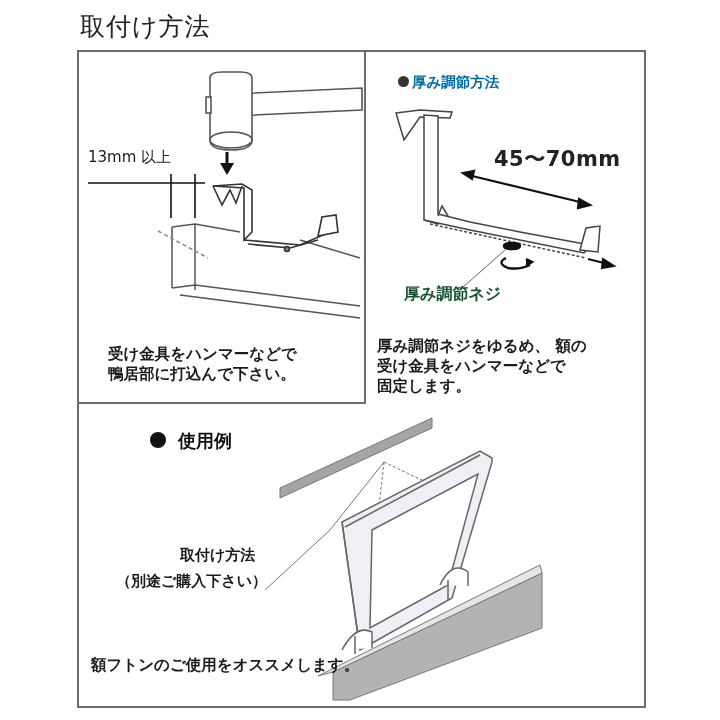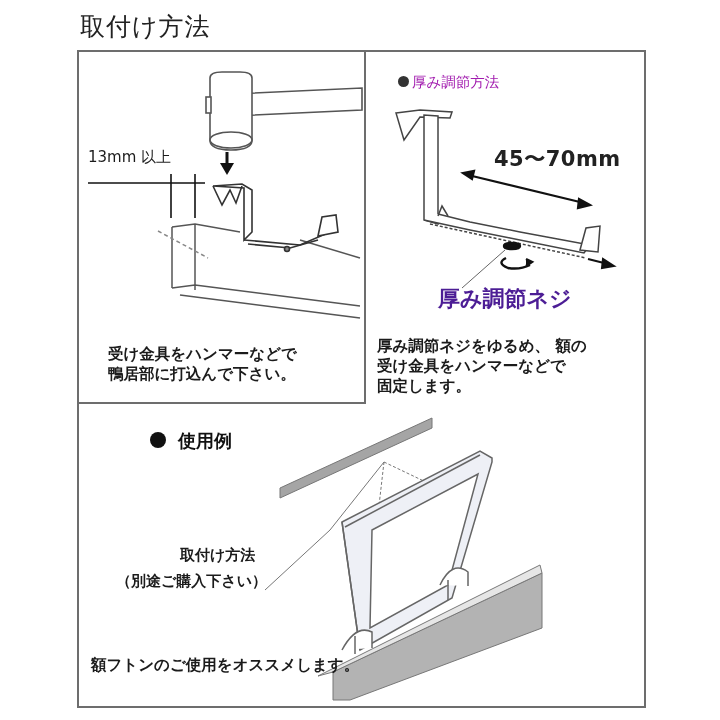--- a/index.html
+++ b/index.html
@@ -4,23 +4,23 @@
 <style>
   html, body { margin:0; padding:0; background:#ffffff; }
   body { width:720px; height:720px; position:relative; overflow:hidden;
          font-family:"DejaVu Sans","Liberation Sans",sans-serif; color:#1a1a1a; }
   .abs { position:absolute; }
   .title { left:80px; top:10px; font-size:25px; font-weight:normal; letter-spacing:1px; color:#222; }
   .outer { left:77px; top:50px; width:569px; height:658px; border:2px solid #6d6d6d; box-sizing:border-box; }
   .panel-tl { left:77px; top:50px; width:289px; height:354px; border:2px solid #6d6d6d; box-sizing:border-box; }
   .txt { font-weight:bold; font-size:15.5px; line-height:20px; color:#1b1b1b; white-space:nowrap; }
   .small { font-size:15px; font-weight:normal; }
-  .sub-head { font-size:14.5px; font-weight:normal; color:#a21caf; }
+  .sub-head { font-size:14.5px; font-weight:bold; color:#0369a1; }
   .dim { font-size:21px; font-weight:bold; color:#222; letter-spacing:0.5px; }
-  .label-screw { font-size:22px; font-weight:bold; color:#4c1d95;margin-left:34px; }
+  .label-screw { font-size:16px; font-weight:bold; color:#14532d; }
   .usage-head { font-size:18px; font-weight:bold; color:#111; }
   .dot { display:inline-block; width:16px; height:16px; border-radius:50%; background:#111; vertical-align:-1px; margin-right:12px; }
   .dot-s { display:inline-block; width:11px; height:11px; border-radius:50%; background:#333; vertical-align:0px; margin-right:3px; }
   svg { position:absolute; left:0; top:0; }
 </style>
 </head>
 <body>
 
 <div class="abs title">取付け方法</div>
 

